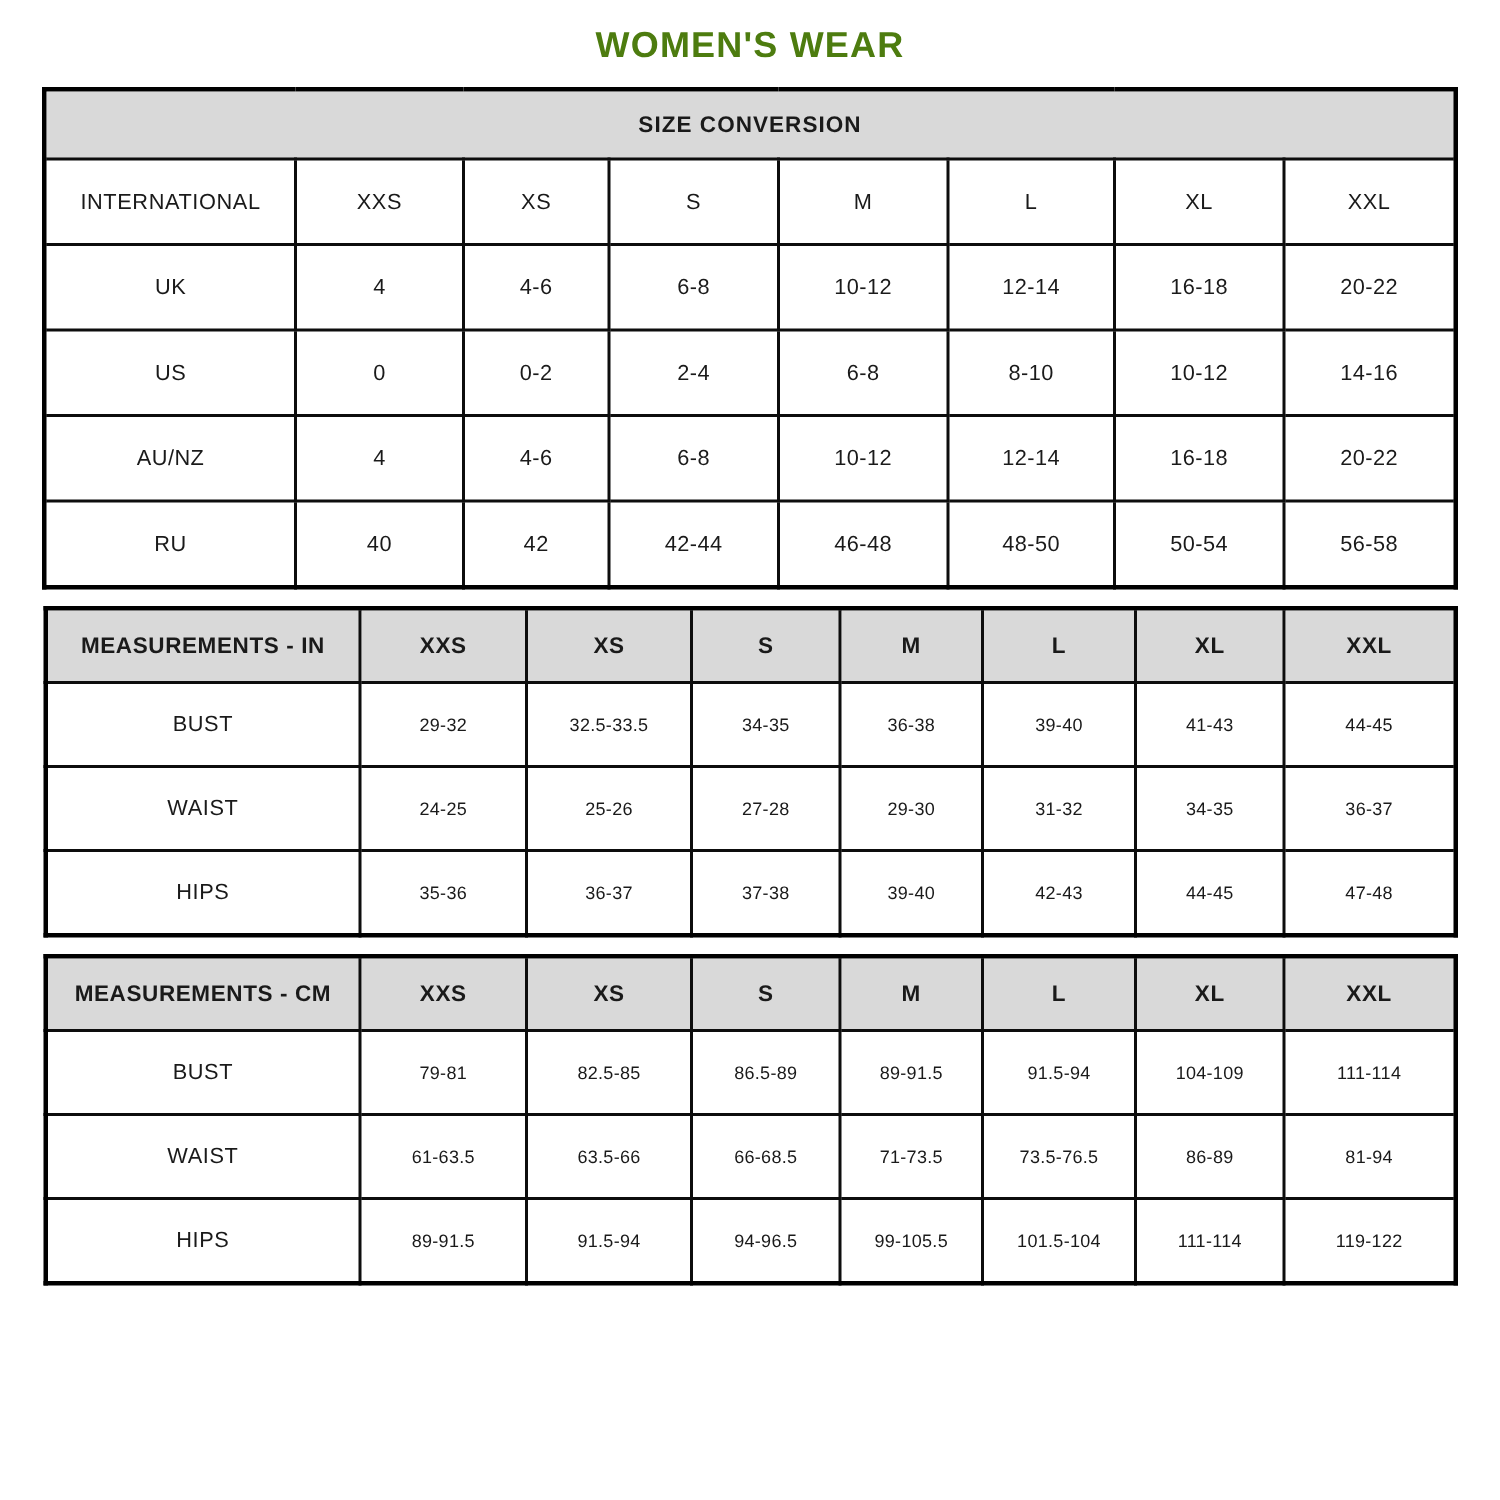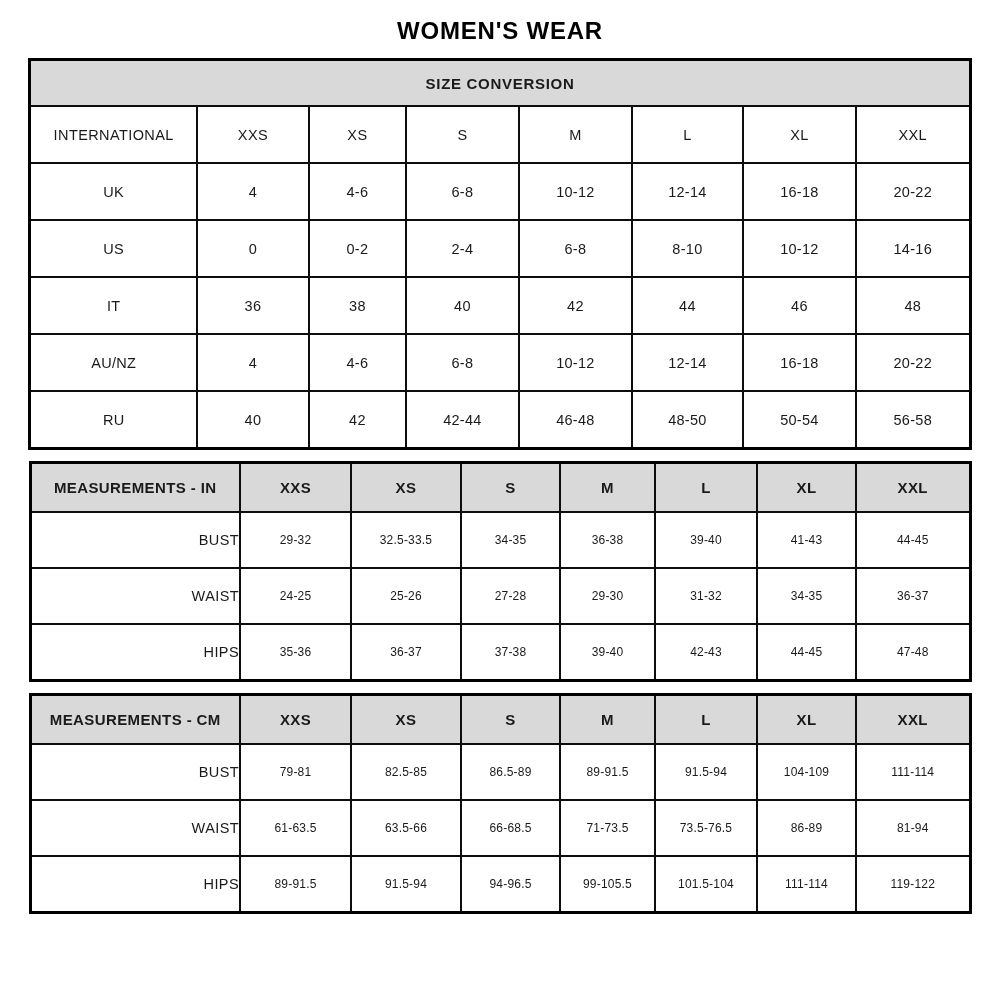--- a/index.html
+++ b/index.html
@@ -7,21 +7,21 @@
     width: 1000px; height: 1000px;
     background: #ffffff;
     font-family: "Liberation Sans", sans-serif;
     color: #1a1a1a;
   }
   .page { width: 1000px; height: 1000px; overflow: hidden; }
   .page-title {
     margin: 0; padding: 17px 0 13px;
     text-align: center;
     font-size: 24px; font-weight: 700; letter-spacing: 0.8px;
-    color: #000000;
+    color: #4d7c0f;
   }
   table.tbl {
     width: 940px;
     margin: 0 auto 11px auto;
     border-collapse: collapse;
     table-layout: fixed;
     border: 3px solid #000000;
     padding-left: 37px;
   }
   table.tbl td {
@@ -33,21 +33,21 @@
     white-space: nowrap;
   }
   .gray { background: #d9d9d9; }
   
   .t1 .title-cell { height: 44px; font-size: 15px; font-weight: 700; letter-spacing: 0.7px; }
   .t1 .hdr td  { height: 55px; font-size: 14.5px; letter-spacing: 0.4px; }
   .t1 .data td { height: 55px; font-size: 14.5px; letter-spacing: 0.3px; }
   
   .t23 .hdr td  { height: 47px; font-size: 15px; font-weight: 700; letter-spacing: 0.4px; }
   .t23 .data td { height: 54px; font-size: 12px; letter-spacing: 0.2px; }
-  .t23 .data td.lbl { font-size: 14.5px; letter-spacing: 0.4px; text-align: right; }
+  .t23 .data td.lbl { font-size: 14.5px; letter-spacing: 0.4px; }
 </style>
 </head>
 <body>
 
 <div class="page">
 
   <h1 class="page-title">WOMEN'S WEAR</h1>
 
   <table class="tbl t1">
     <colgroup>
@@ -88,30 +88,20 @@
         <td class="lbl">US</td>
         <td>0</td>
         <td>0-2</td>
         <td>2-4</td>
         <td>6-8</td>
         <td>8-10</td>
         <td>10-12</td>
         <td>14-16</td>
       </tr>
       <tr class="data">
-        <td class="lbl">IT</td>
-        <td>36</td>
-        <td>38</td>
-        <td>40</td>
-        <td>42</td>
-        <td>44</td>
-        <td>46</td>
-        <td>48</td>
-      </tr>
-      <tr class="data">
         <td class="lbl">AU/NZ</td>
         <td>4</td>
         <td>4-6</td>
         <td>6-8</td>
         <td>10-12</td>
         <td>12-14</td>
         <td>16-18</td>
         <td>20-22</td>
       </tr>
       <tr class="data">

